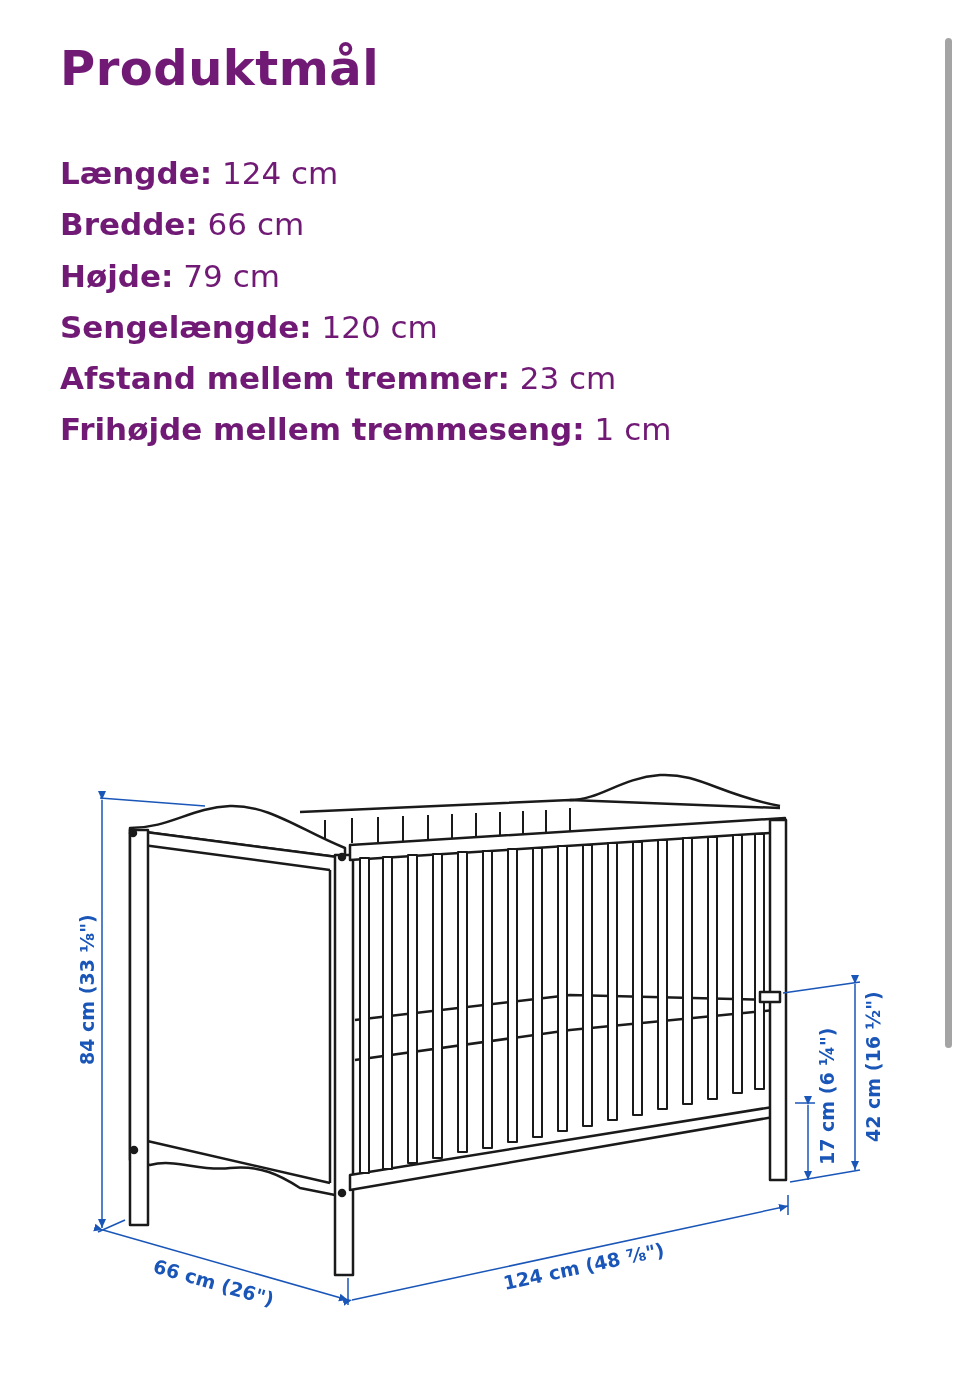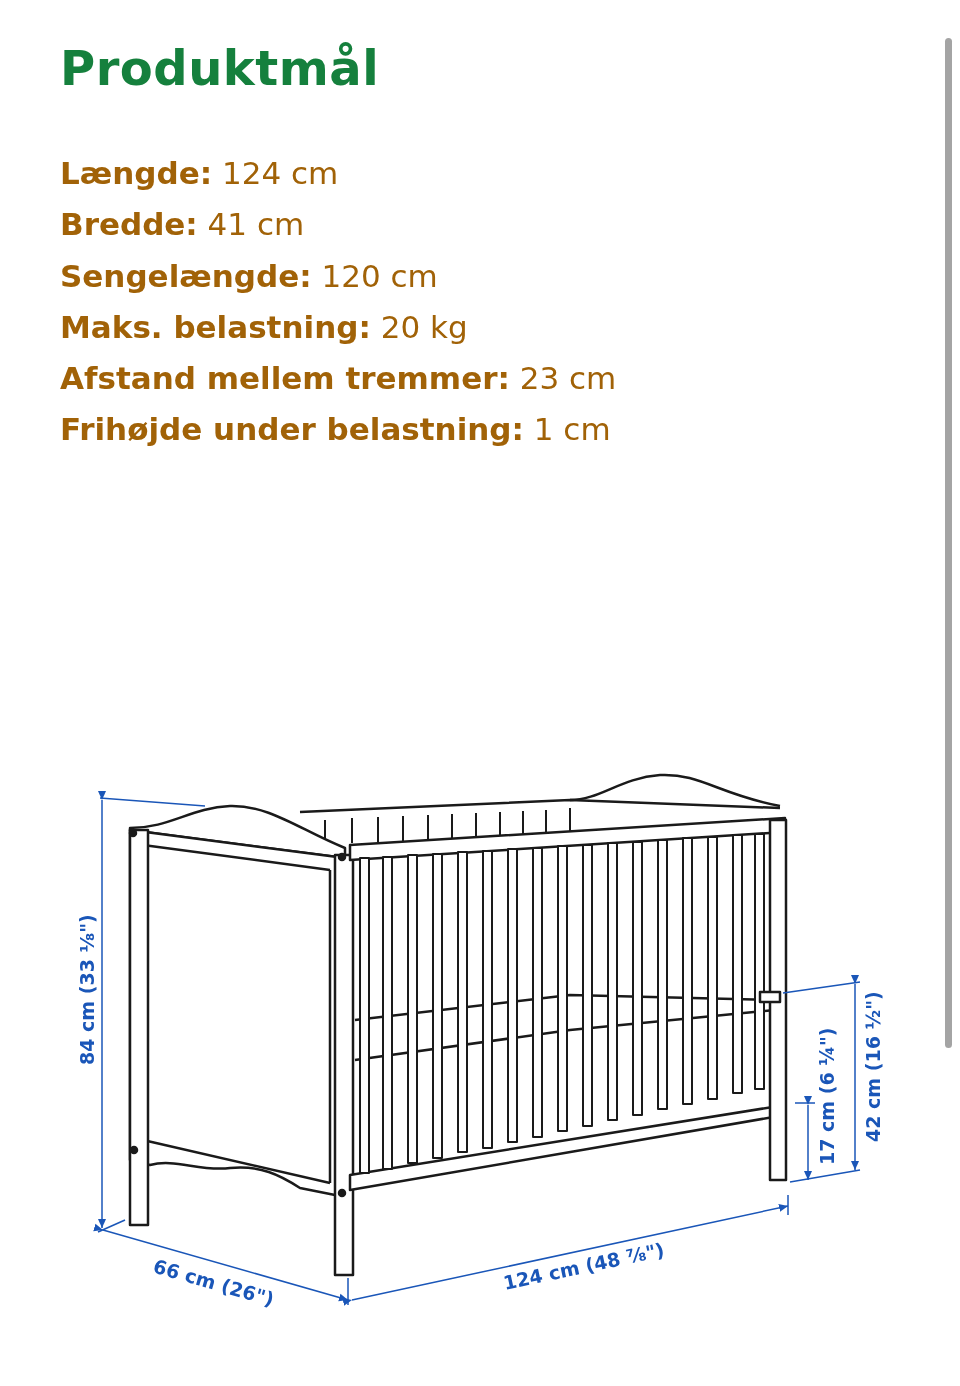--- a/index.html
+++ b/index.html
@@ -3,27 +3,27 @@
   <meta charset="utf-8">
   <style>
     html, body { margin: 0; padding: 0; background: #ffffff; }
     body {
       width: 960px; height: 1386px; position: relative; overflow: hidden;
       font-family: "DejaVu Sans", "Liberation Sans", sans-serif;
       color: #484848;
     }
     .page-title {
       position: absolute; left: 60px; top: 40px; margin: 0;
-      font-size: 48px; font-weight: bold; color: #15803d; letter-spacing: 0.5px;
+      font-size: 48px; font-weight: bold; color: #701a75; letter-spacing: 0.5px;
     }
     .spec-list {
       position: absolute; left: 60px; top: 148px; margin: 0; padding: 0; list-style: none;
     }
     .spec-row {
-      height: 51.3px; line-height: 51.3px; font-size: 31px; color: #a16207; white-space: nowrap;
+      height: 51.3px; line-height: 51.3px; font-size: 31px; color: #701a75; white-space: nowrap;
     }
     .spec-label { font-weight: bold; }
     .spec-value { font-weight: normal; }
     .diagram {
       position: absolute; left: 60px; top: 760px; width: 850px; height: 600px;
     }
     .scrollbar-thumb {
       position: absolute; left: 945px; top: 38px; width: 7px; height: 1010px;
       border-radius: 4px; background: #a4a4a4;
     }
@@ -32,25 +32,25 @@
       font-weight: bold; font-size: 19px; fill: #1a56b8;
     }
   </style>
 </head>
 <body>
 
 <h1 class="page-title">Produktmål</h1>
 
 <ul class="spec-list">
   <li class="spec-row"><span class="spec-label">Længde:</span> <span class="spec-value">124 cm</span></li>
-  <li class="spec-row"><span class="spec-label">Bredde:</span> <span class="spec-value">41 cm</span></li>
+  <li class="spec-row"><span class="spec-label">Bredde:</span> <span class="spec-value">66 cm</span></li>
+  <li class="spec-row"><span class="spec-label">Højde:</span> <span class="spec-value">79 cm</span></li>
   <li class="spec-row"><span class="spec-label">Sengelængde:</span> <span class="spec-value">120 cm</span></li>
-  <li class="spec-row"><span class="spec-label">Maks. belastning:</span> <span class="spec-value">20 kg</span></li>
   <li class="spec-row"><span class="spec-label">Afstand mellem tremmer:</span> <span class="spec-value">23 cm</span></li>
-  <li class="spec-row"><span class="spec-label">Frihøjde under belastning:</span> <span class="spec-value">1 cm</span></li>
+  <li class="spec-row"><span class="spec-label">Frihøjde mellem tremmeseng:</span> <span class="spec-value">1 cm</span></li>
 </ul>
 
 <svg class="diagram" viewBox="60 760 850 600" xmlns="http://www.w3.org/2000/svg">
   <defs>
     <marker id="arr" markerWidth="10" markerHeight="10" refX="9" refY="5" orient="auto" markerUnits="userSpaceOnUse">
       <path d="M0,1 L9,5 L0,9 Z" fill="#1a56b8"></path>
     </marker>
   </defs>
 
   <g stroke="#1a1a1a" stroke-width="2.5" fill="#ffffff" stroke-linejoin="round">

